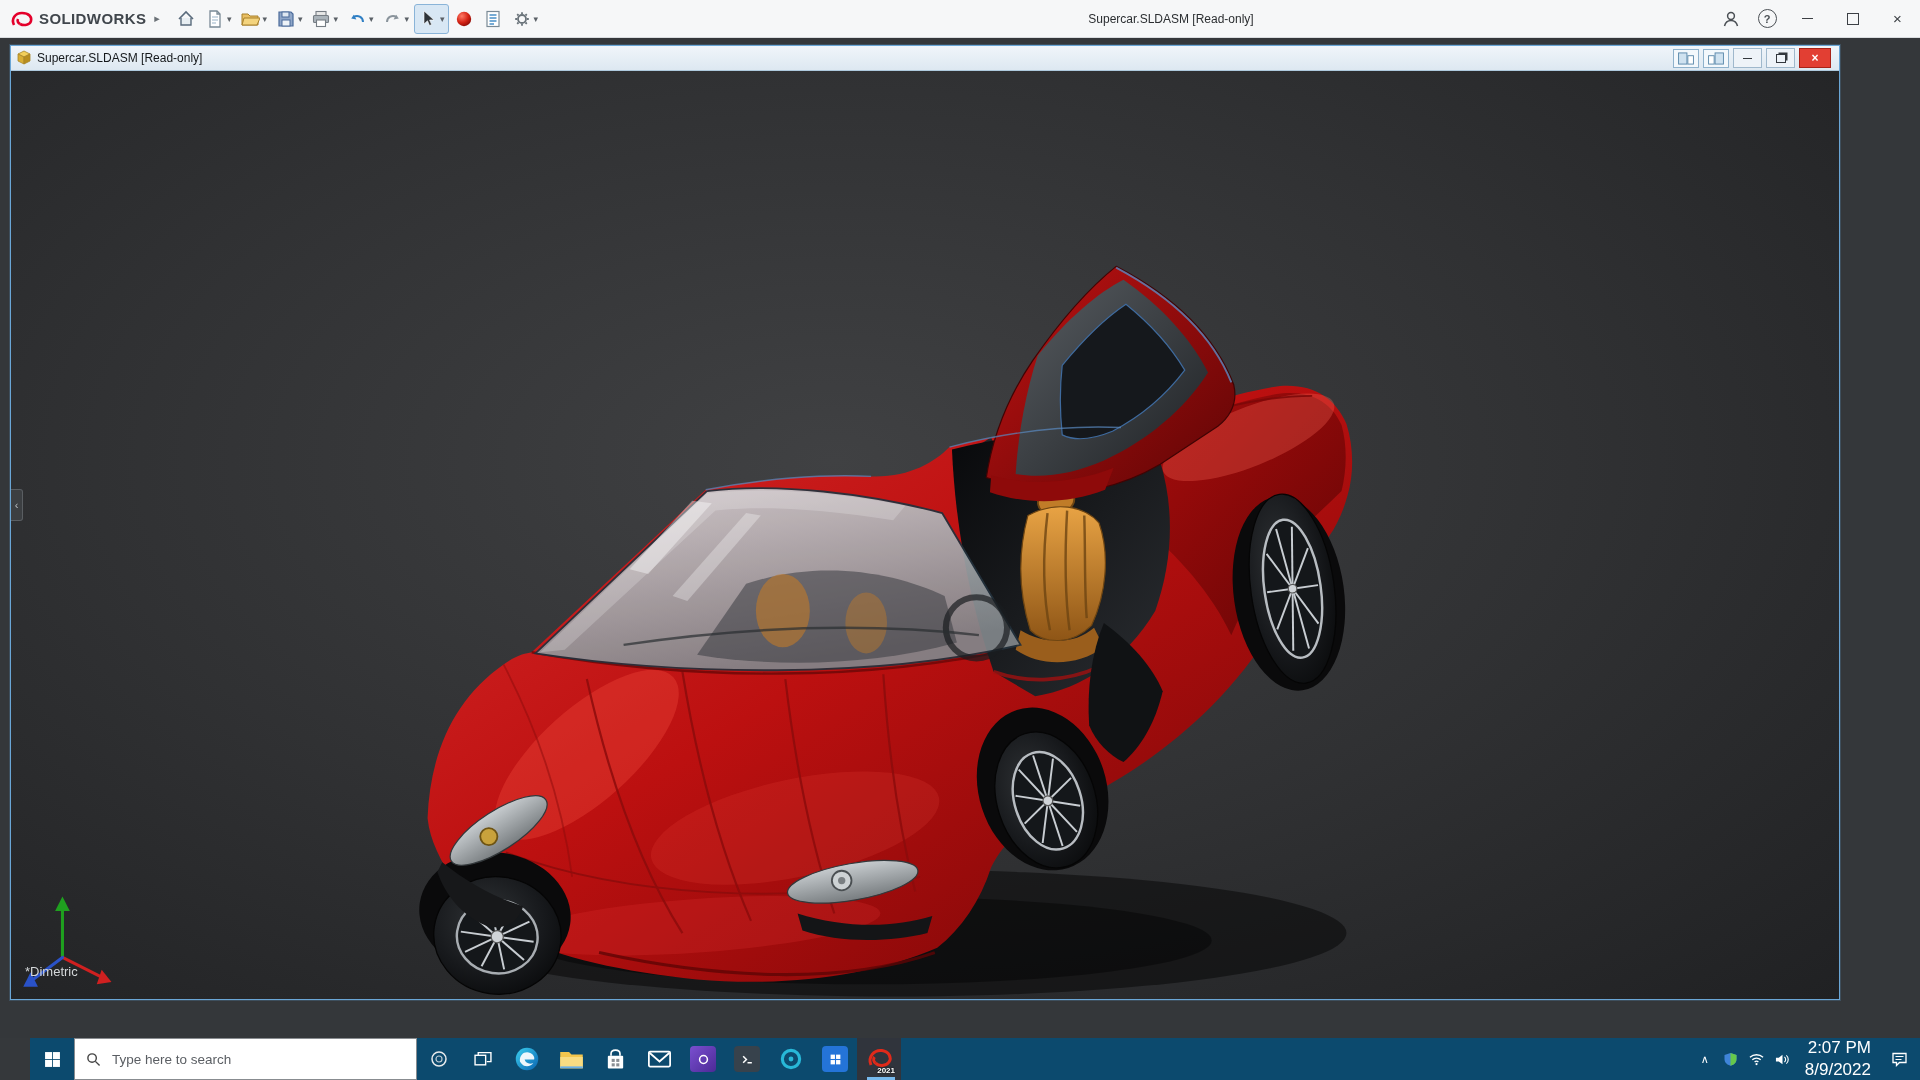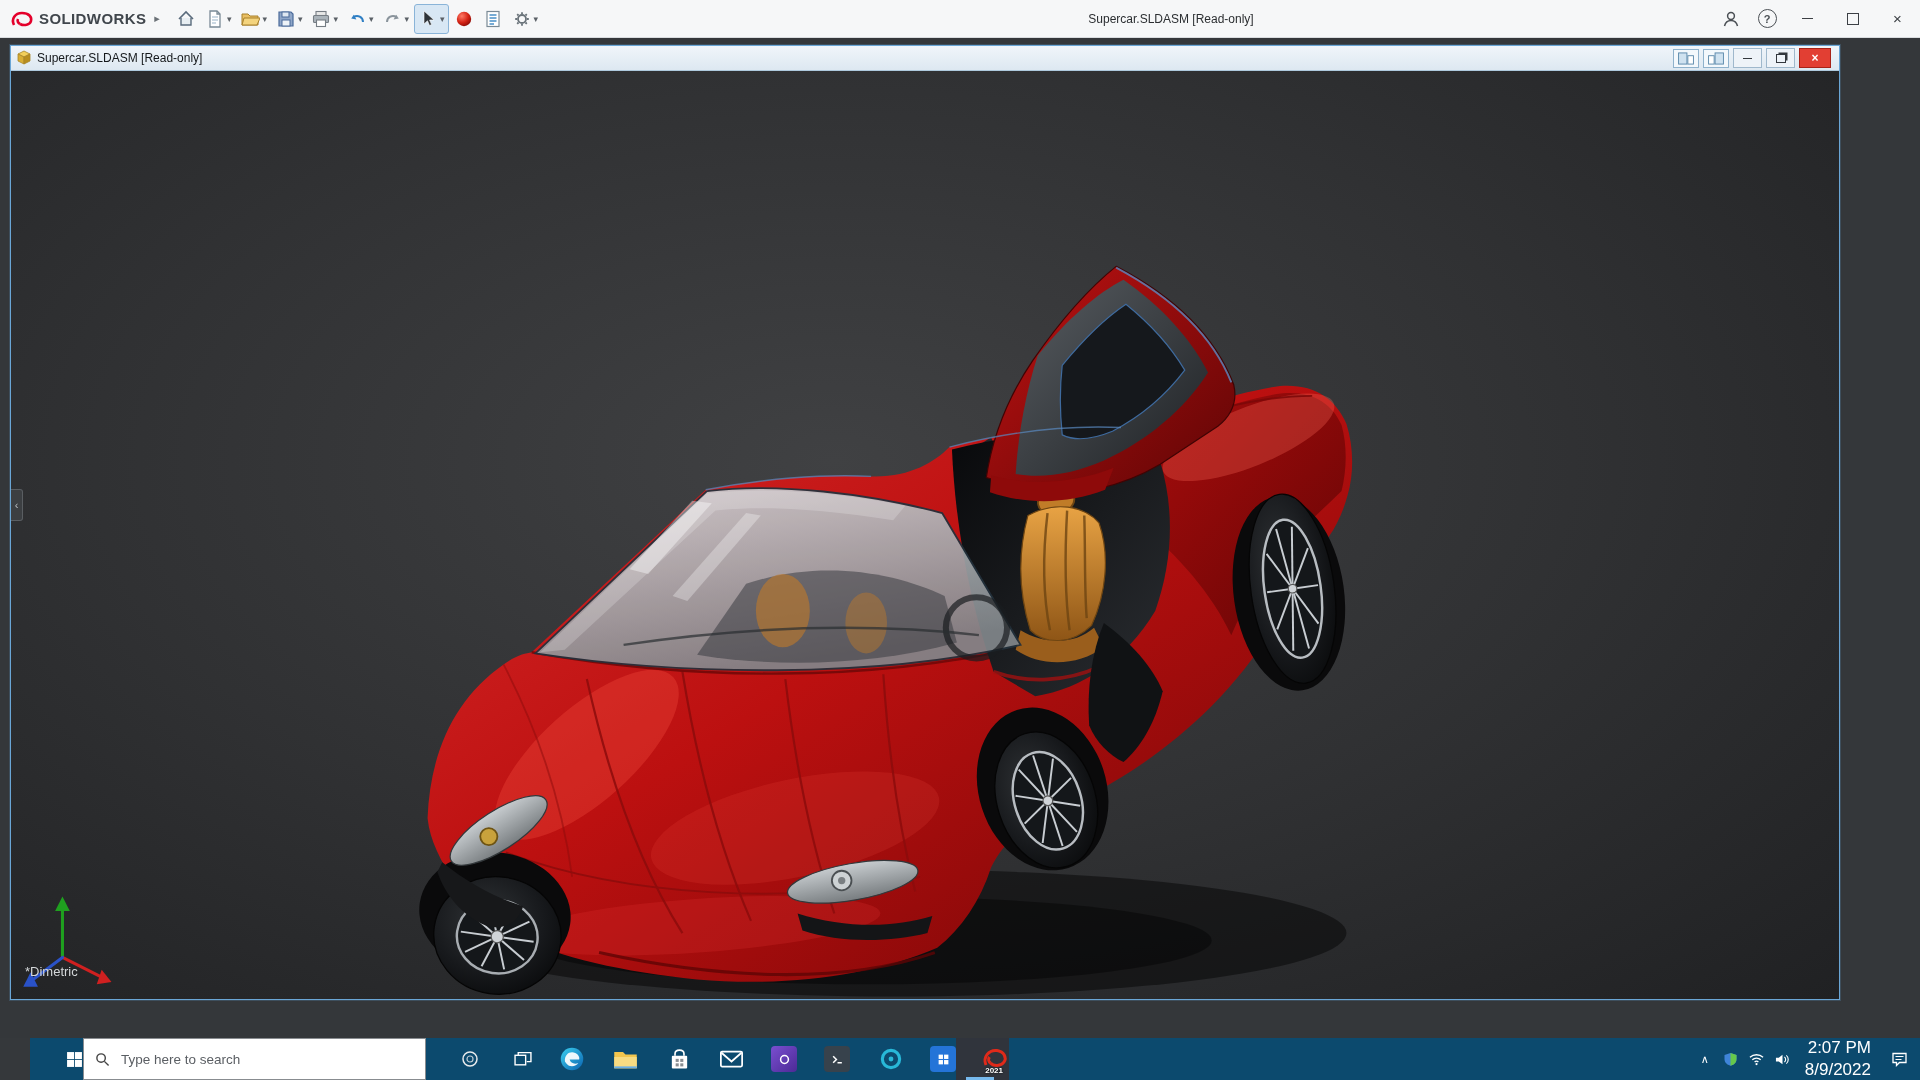--- a/index.html
+++ b/index.html
@@ -36,21 +36,21 @@
   .doc-ctrl .glyph-restore{display:block;width:8px;height:7px;border:1.2px solid #33383d;box-shadow:2px -2px 0 -0.5px #33383d;}
   .doc-close{width:30px;height:18px;background:#e23f33;border:1px solid #a82318;color:#fff;display:flex;align-items:center;justify-content:center;font-size:12px;font-weight:bold;}
 
   .viewport{flex:1;position:relative;overflow:hidden;background:radial-gradient(ellipse at 45% 42%, #404143 0%, #303133 52%, #202123 100%);}
   .scene{position:absolute;inset:0;width:100%;height:100%;}
   .view-label{position:absolute;left:14px;bottom:20px;color:#d4d7d9;font-size:13px;}
   .panel-tab{position:absolute;left:0;top:45%;width:11px;height:30px;background:#3c3f42;border:1px solid #5a5e62;border-left:none;border-radius:0 3px 3px 0;color:#b8bcc0;display:flex;align-items:center;justify-content:center;font-size:11px;}
 
   
   .taskbar{position:absolute;left:12px;right:0;bottom:0;height:42px;background:#0c4a6e;display:flex;align-items:stretch;z-index:40;margin-left:18px;}
-  .tb-slot{width:53px;display:flex;align-items:center;justify-content:flex-end;position:relative;}
+  .tb-slot{width:44px;display:flex;align-items:center;justify-content:center;position:relative;}
   .search-box{width:343px;background:#fff;border:1px solid #888c90;display:flex;align-items:center;gap:9px;padding:0 11px;box-sizing:border-box;}
   .search-box svg{width:15px;height:15px;flex:none;}
   .search-input{border:none;outline:none;background:transparent;font-size:13.5px;color:#333;width:100%;font-family:"Liberation Sans",sans-serif;}
   .search-input::placeholder{color:#5a5e63;}
   .app-sq{width:26px;height:26px;border-radius:4px;display:flex;align-items:center;justify-content:center;}
   .run-indicator{position:absolute;bottom:0;left:10px;width:28px;height:3px;background:#76b9ed;}
   .sw-slot{background:#30343c;}
   .sw-year{position:absolute;right:6px;bottom:5px;font-size:8px;color:#fff;font-weight:bold;text-shadow:0 0 2px #000;}
   .tray{margin-left:auto;display:flex;align-items:center;padding-right:2px;}
   .tray-btn{width:26px;height:42px;display:flex;align-items:center;justify-content:center;color:#fff;}

